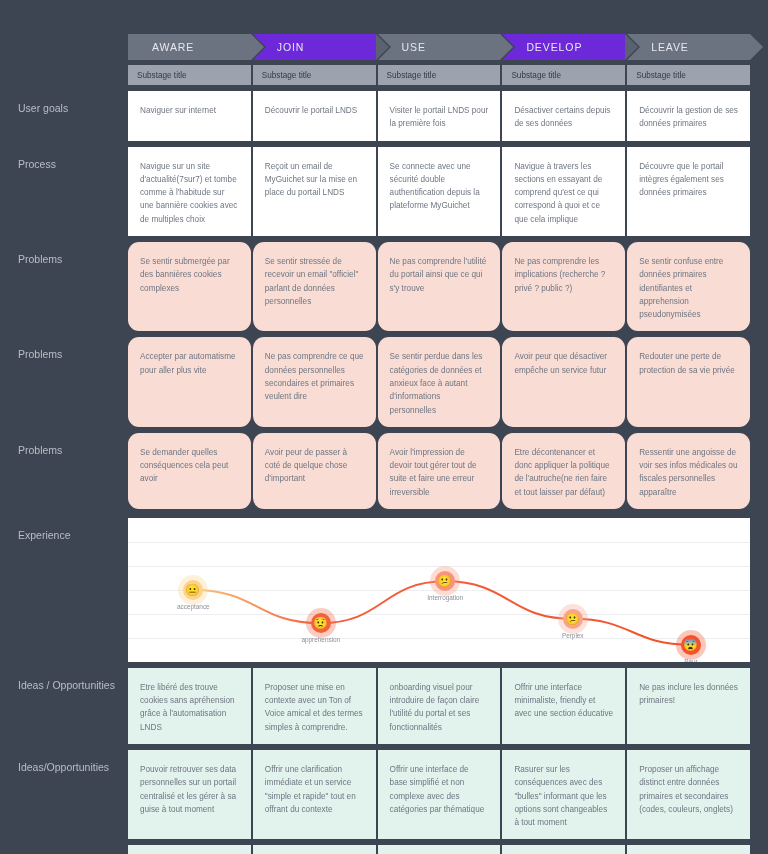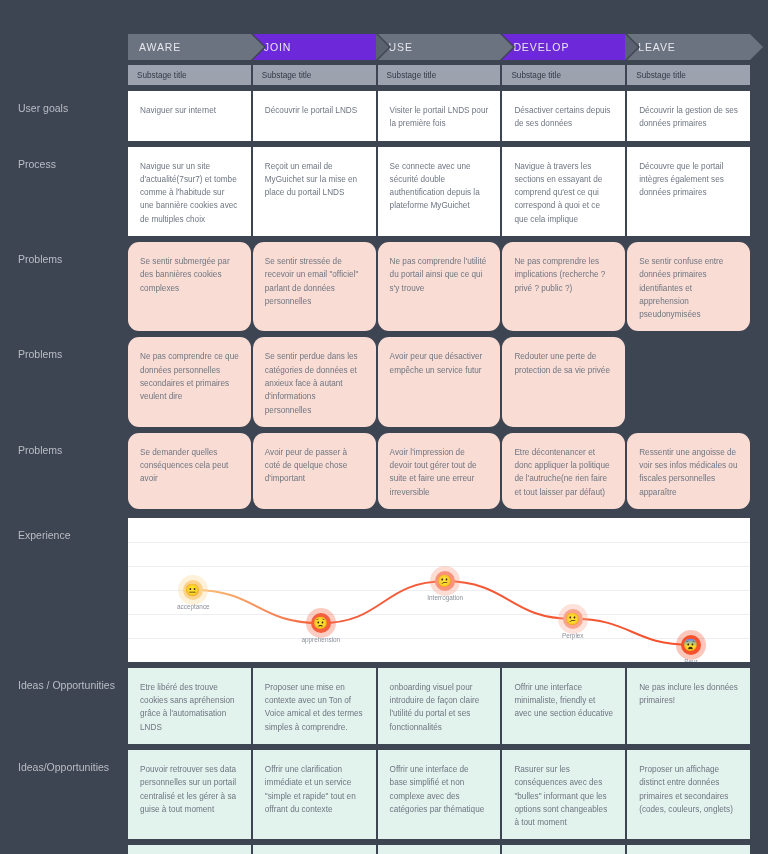--- a/index.html
+++ b/index.html
@@ -23,21 +23,21 @@
   
   .hdr-spacer { }
   .stage {
     position: relative;
     height: 26px;
     background: #6b7280;
     color: #e7e9ed;
     font-size: 10.5px;
     letter-spacing: .9px;
     display: flex; align-items: center;
-    padding-left: 11px;
+    padding-left: 24px;
     margin-right: 2px;
   }
   .stage.alt { background: #6d28d9; }
   .stage::after {
     content: "";
     position: absolute;
     right: -13px; top: 0;
     width: 0; height: 0;
     border-top: 13px solid transparent;
     border-bottom: 13px solid transparent;
@@ -173,20 +173,21 @@
       <div class="cell white">Découvre que le portail intègres également ses données primaires</div>
       <div class="rowgap"></div>
       <div class="rlabel">Problems</div>
       <div class="cell pink">Se sentir submergée par des bannières cookies complexes</div>
       <div class="cell pink">Se sentir stressée de recevoir un email "officiel" parlant de données personnelles</div>
       <div class="cell pink">Ne pas comprendre l'utilité du portail ainsi que ce qui s'y trouve</div>
       <div class="cell pink">Ne pas comprendre les implications (recherche ? privé ? public ?)</div>
       <div class="cell pink">Se sentir confuse entre données primaires identifiantes et apprehension pseudonymisées</div>
       <div class="rowgap"></div>
       <div class="rlabel">Problems</div>
+      <div class="cell pink">Accepter par automatisme pour aller plus vite</div>
       <div class="cell pink">Ne pas comprendre ce que données personnelles secondaires et primaires veulent dire</div>
       <div class="cell pink">Se sentir perdue dans les catégories de données et anxieux face à autant d'informations personnelles</div>
       <div class="cell pink">Avoir peur que désactiver empêche un service futur</div>
       <div class="cell pink">Redouter une perte de protection de sa vie privée</div>
       <div class="rowgap"></div>
       <div class="rlabel">Problems</div>
       <div class="cell pink">Se demander quelles conséquences cela peut avoir</div>
       <div class="cell pink">Avoir peur de passer à coté de quelque chose d'important</div>
       <div class="cell pink">Avoir l'impression de devoir tout gérer tout de suite et faire une erreur irreversible</div>
       <div class="cell pink">Etre décontenancer et donc appliquer la politique de l'autruche(ne rien faire et tout laisser par défaut)</div>

